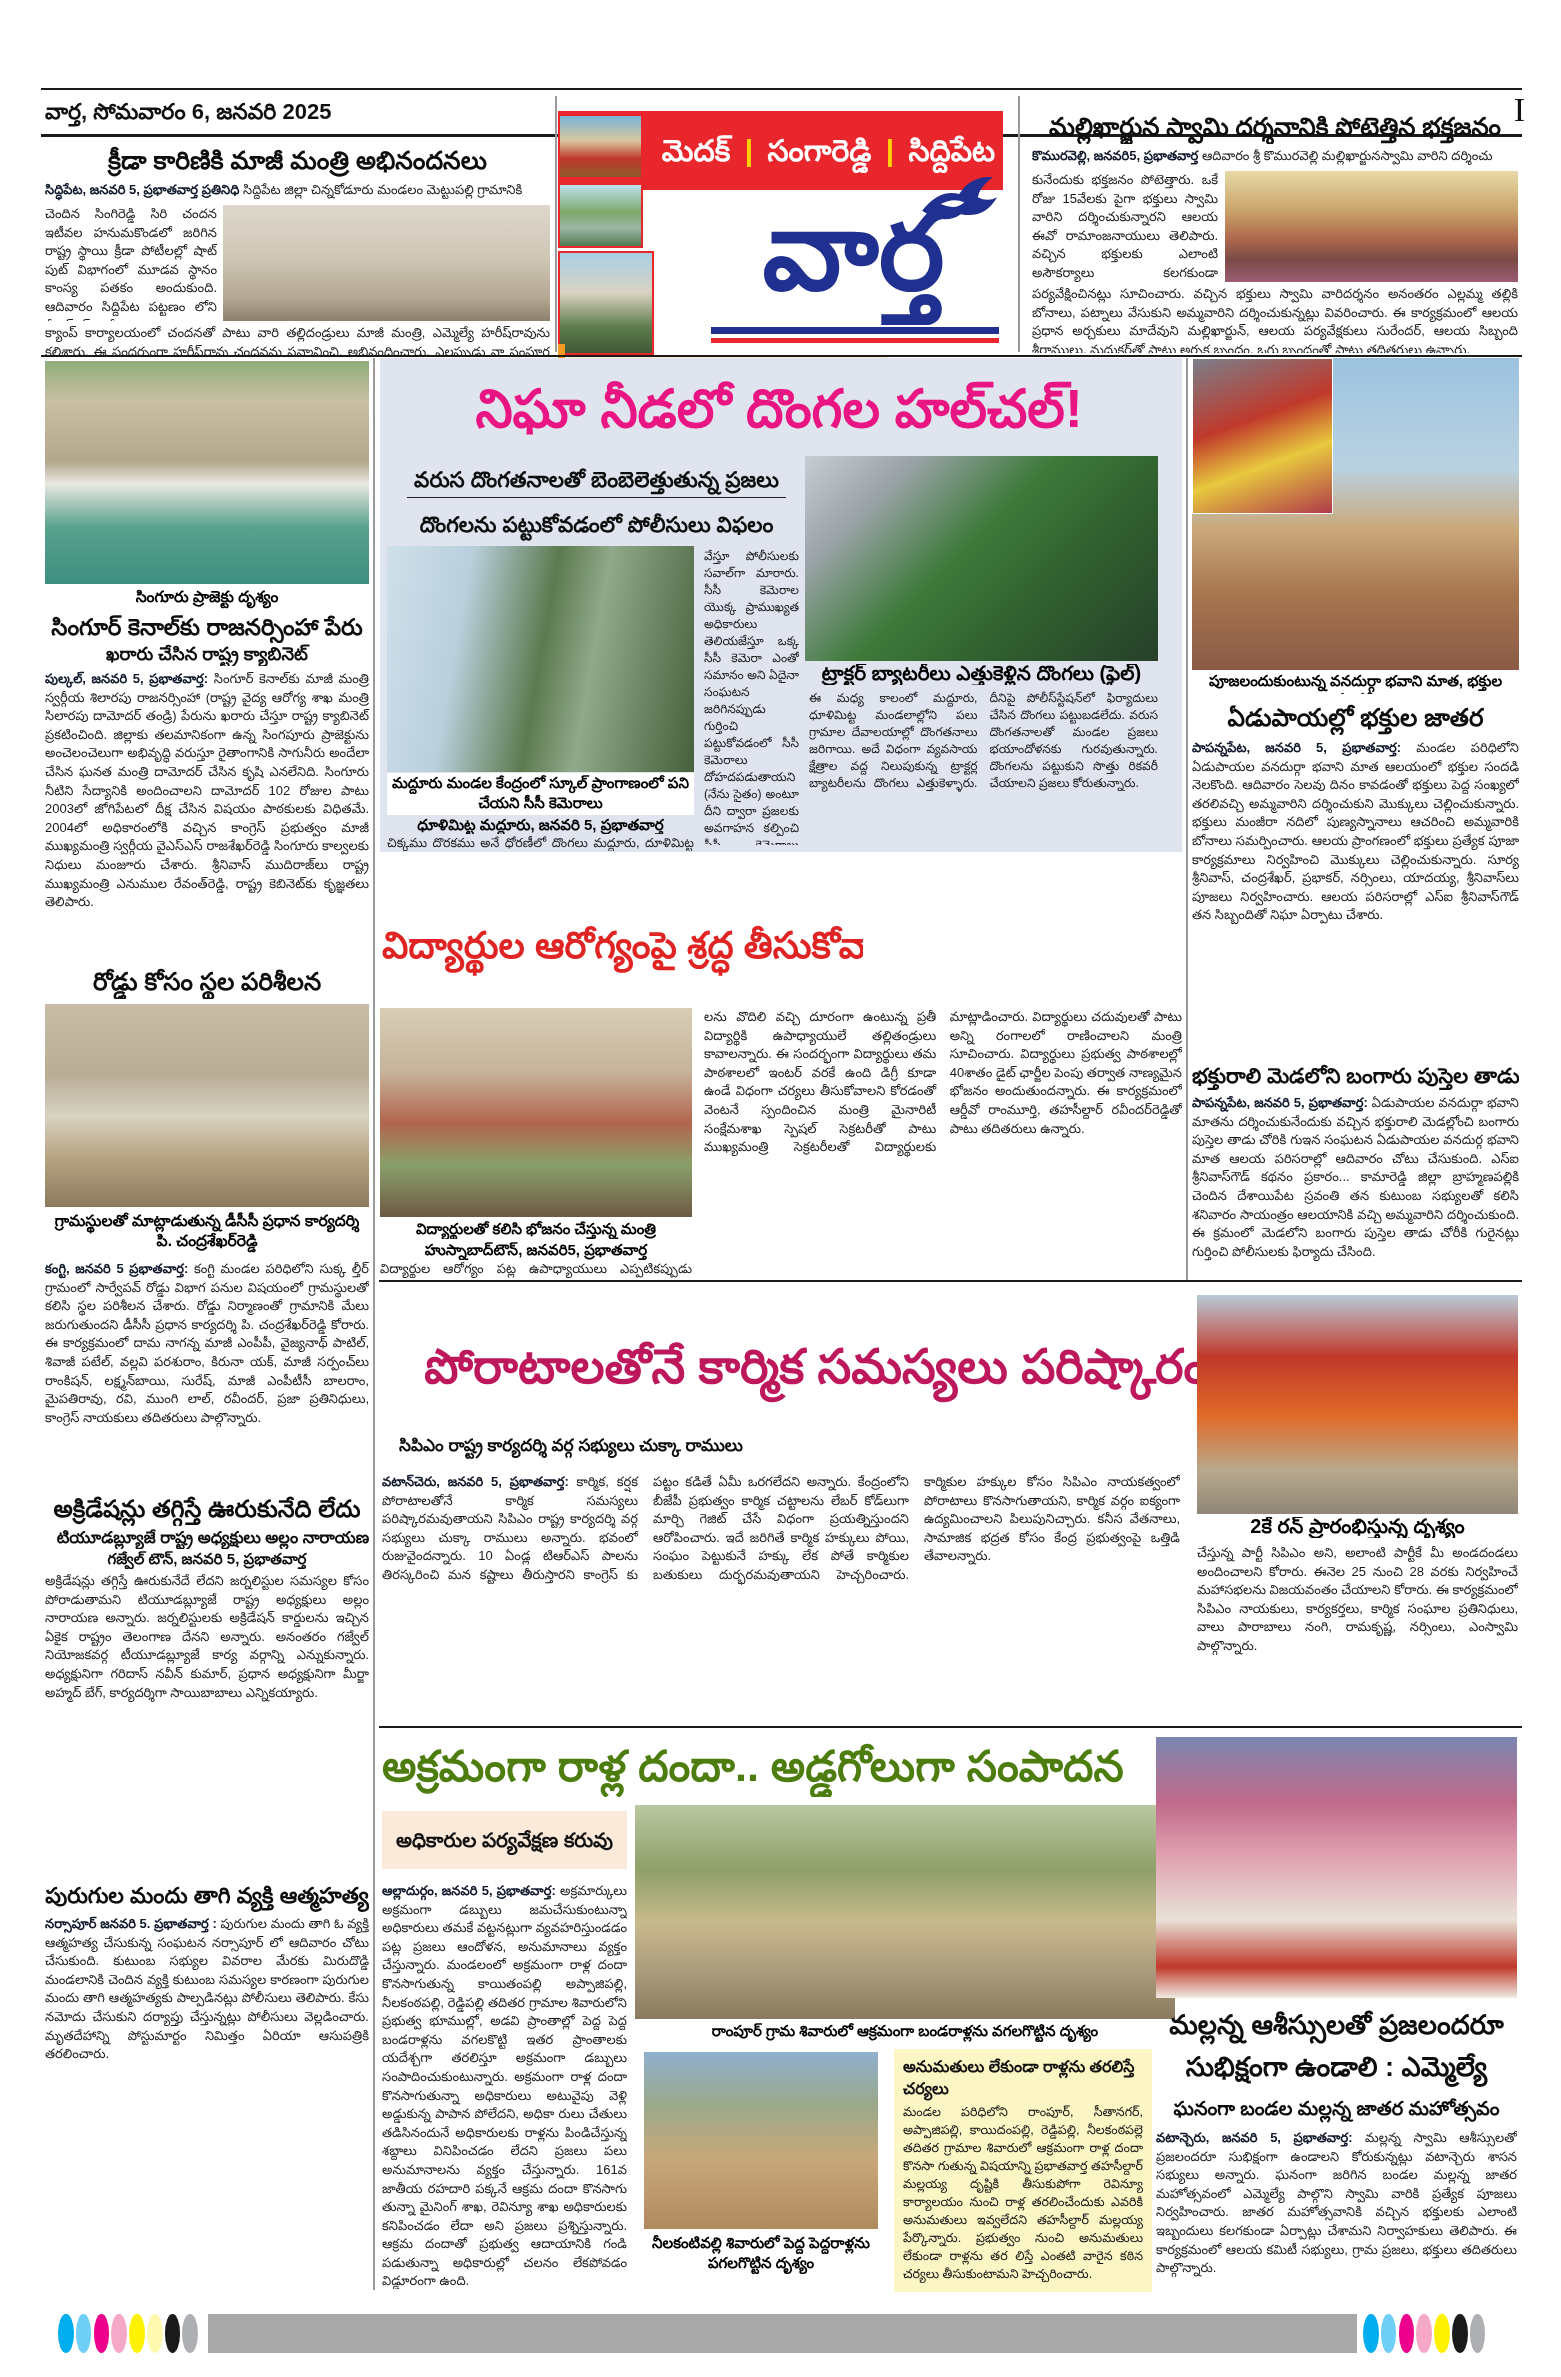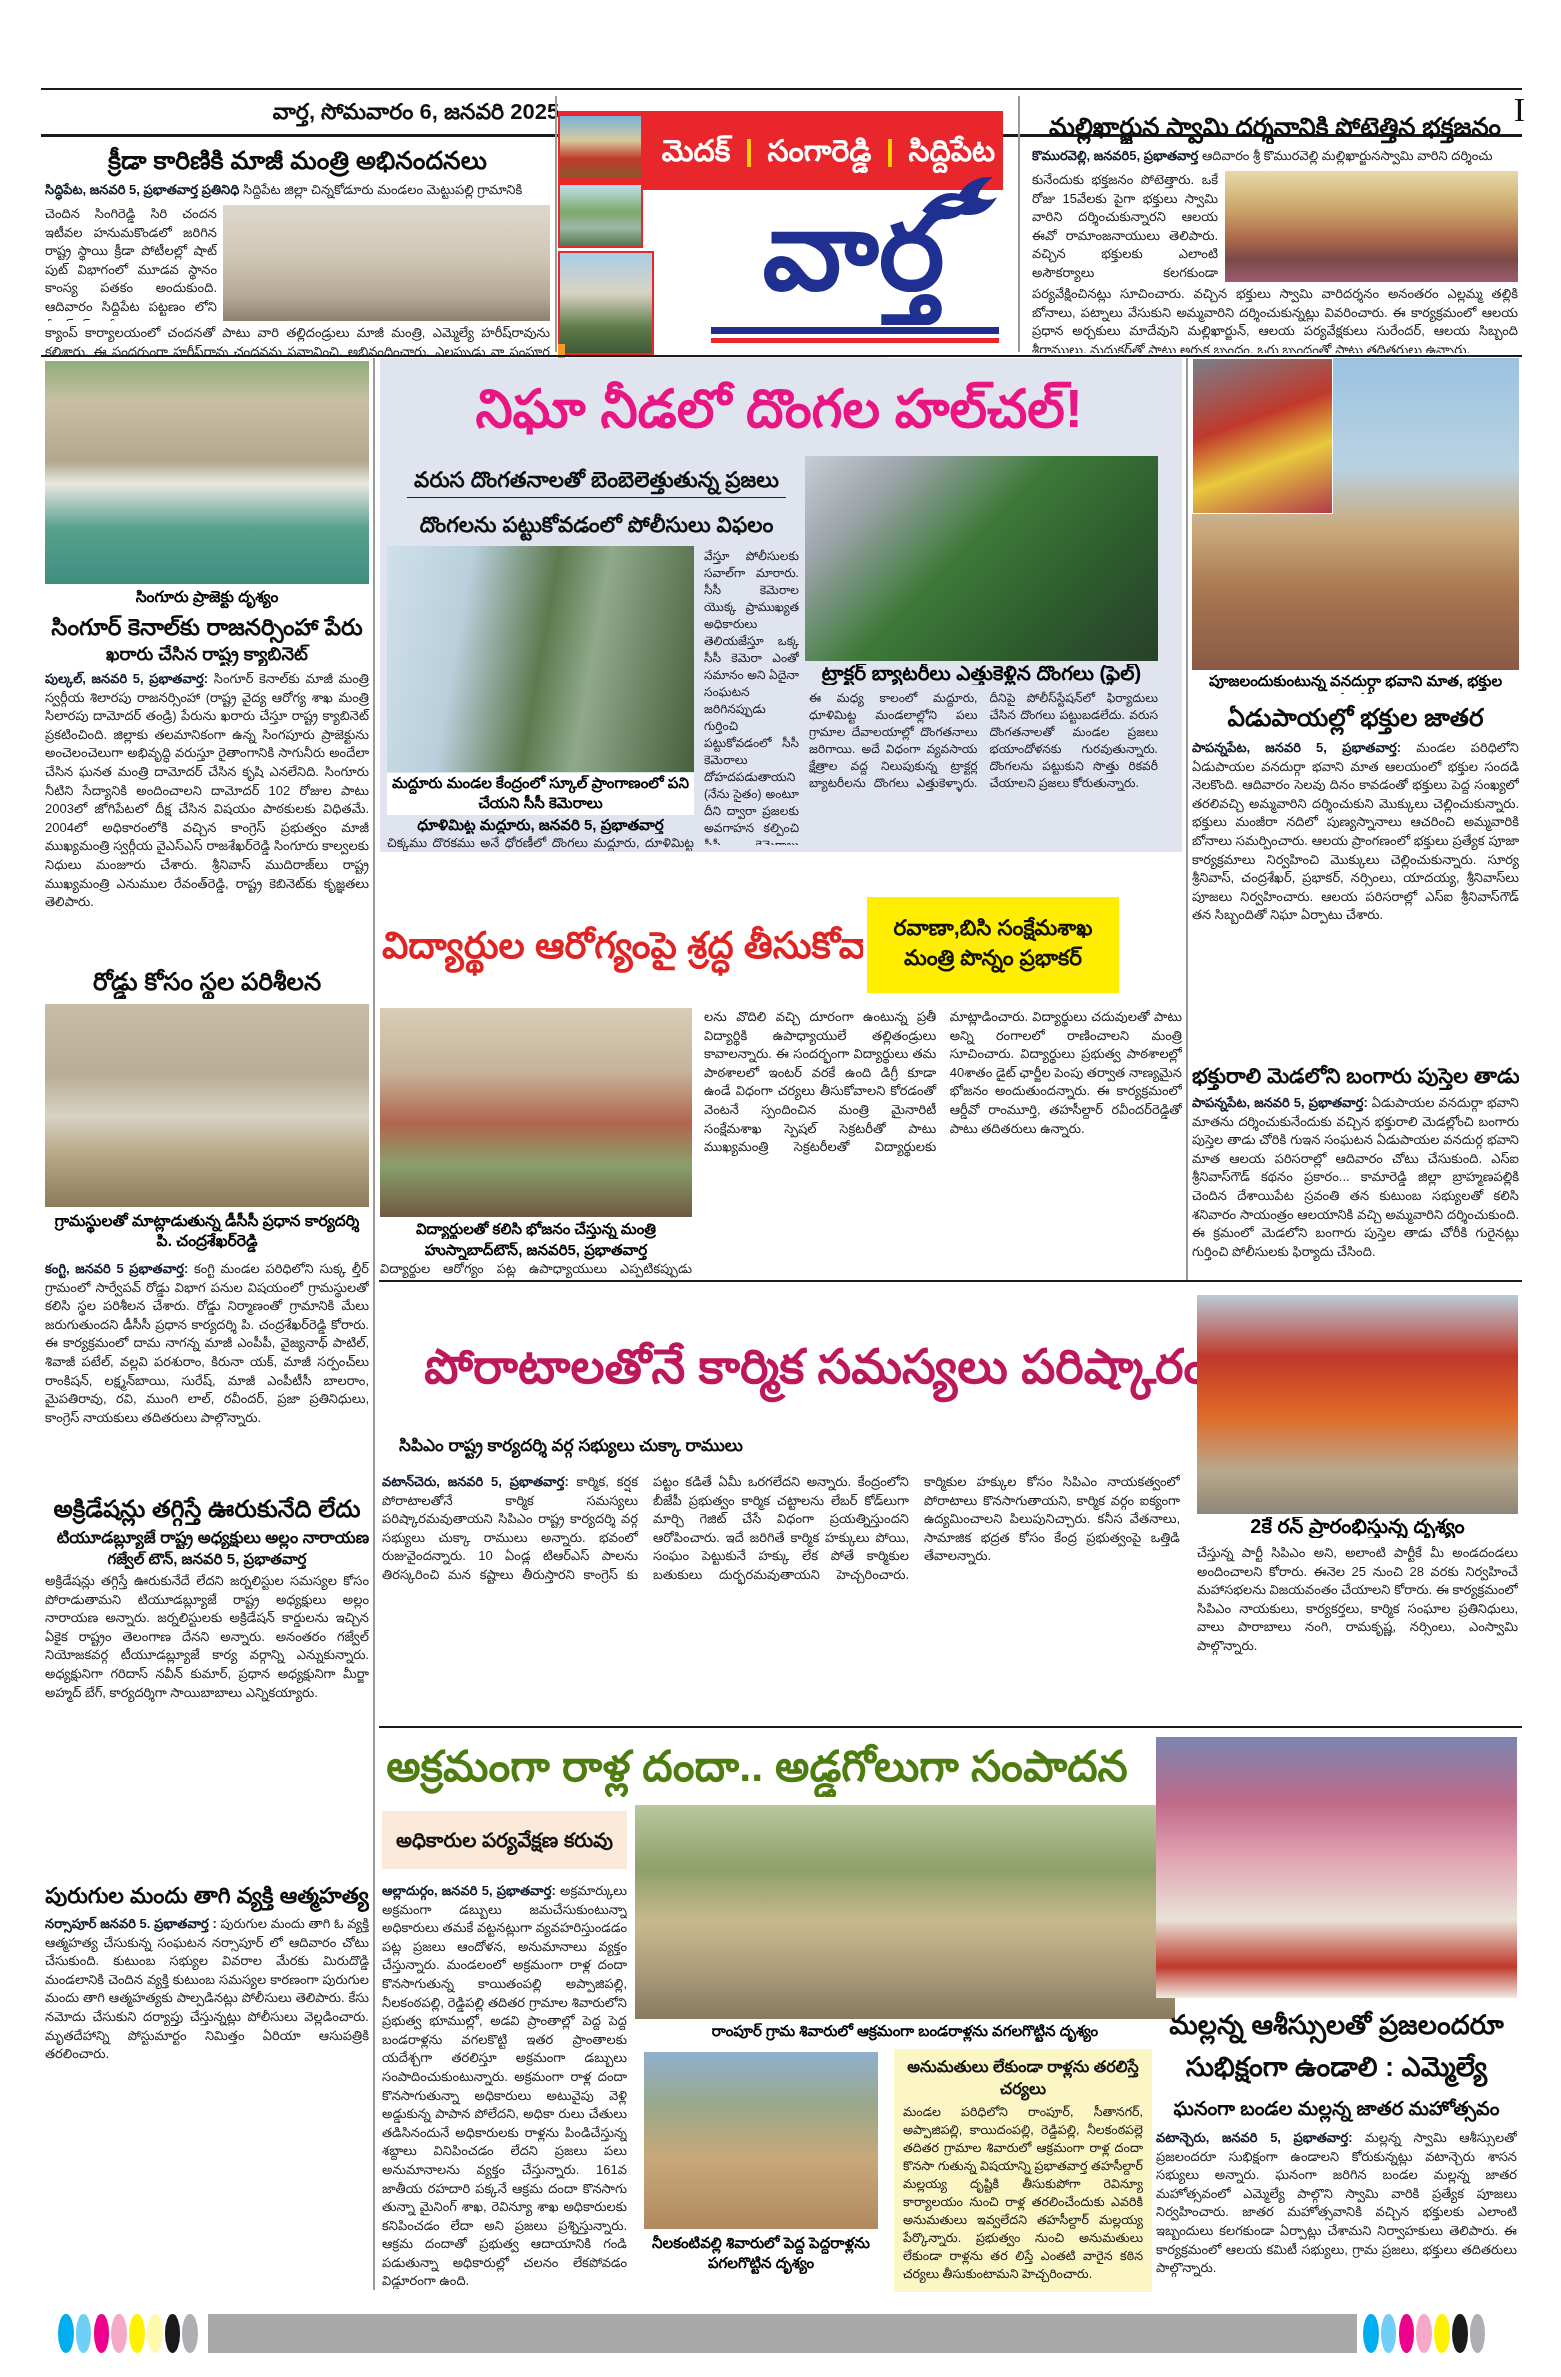--- a/index.html
+++ b/index.html
@@ -2,21 +2,21 @@
 <html style="font-size:12px"><head>
 <meta charset="utf-8">
 <style>
   html,body{margin:0;padding:0;background:#ffffff;}
   #page{position:relative;width:1562px;height:2377px;background:#ffffff;overflow:hidden;
         font-family:"Liberation Sans",sans-serif;color:#111;}
   .abs{position:absolute;}
   .rule{background:#1a1a1a;}
   .vrule{background:#9a9a9a;width:1.5px;}
   .center{text-align:center;}
-  .bold{font-weight:bold;text-align:center;}
+  .bold{font-weight:bold;}
   .just{text-align:justify;}
   .body-txt{font-size:13px;line-height:18.6px;color:#181818;overflow:hidden;text-align:justify;}
   .byline{font-weight:bold;color:#0f172a;}
   .cap{font-weight:bold;font-size:15px;line-height:18px;text-align:center;color:#000;overflow:hidden;}
   .hl{font-weight:bold;color:#0e0e0e;overflow:hidden;}
   .ph{overflow:hidden;}
   .masthead-red{background:#e8262b;}
   .dot{border-radius:50%;}
   .clip{overflow:hidden;}
 </style>
@@ -118,24 +118,20 @@
   <div class="abs ph" style="left:387px;top:546px;width:307px;height:226px;background:linear-gradient(100deg,#cfe0ea 0%,#b9cfdc 25%,#5d7a4f 50%,#8fa98a 65%,#46603c 100%);"></div>
   <div class="abs" style="left:387px;top:773px;width:307px;height:42px;background:#ffffff;">
     <div class="cap" style="font-size:15px;line-height:20px;">మద్దూరు మండల కేంద్రంలో స్కూల్ ప్రాంగాణంలో పని చేయని సీసీ కెమెరాలు</div>
   </div>
   <div class="abs cap" style="left:387px;top:816px;width:307px;height:18px;font-size:15px;">ధూళిమిట్ట మద్దూరు, జనవరి 5, ప్రభాతవార్త</div>
   <div class="abs body-txt clip" style="left:387px;top:836px;width:307px;height:15px;font-size:12.6px;line-height:15px;">చిక్కము దొరకము అనే ధోరణీలో దొంగలు మద్దూరు, దూళిమిట్ట మండలాల్లో వరుస దొంగతనాలు</div>
   <div class="abs body-txt clip" style="left:704px;top:548px;width:95px;height:297px;font-size:12.2px;line-height:17px;">వేస్తూ పోలీసులకు సవాల్‌గా మారారు. సీసీ కెమెరాల యొక్క ప్రాముఖ్యత అధికారులు తెలియజేస్తూ ఒక్క సీసీ కెమెరా ఎంతో సమానం అని ఏదైనా సంఘటన జరిగినప్పుడు గుర్తించి పట్టుకోవడంలో సీసీ కెమెరాలు దోహదపడుతాయని (నేను సైతం) అంటూ దీని ద్వారా ప్రజలకు అవగాహన కల్పించి సీసీ కెమెరాలు ఏర్పాటు చేశారు. ఏర్పాటు చేసిన పర్యవేక్షణ బాగానే ఉన్నా కాలక్రమేణా అధికారుల పర్యవేక్షణ లోపించా మరమ్మతులకు అక్కడక్కడ నిద్రలోకి నిఘా నేత్రాలు జారుకున్నాయి.</div>
   <div class="abs body-txt clip" style="left:809px;top:690px;width:349px;height:157px;column-count:2;column-gap:12px;font-size:12.2px;line-height:17px;">ఈ మధ్య కాలంలో మద్దూరు, ధూళిమిట్ట మండలాల్లోని పలు గ్రామాల దేవాలయాల్లో దొంగతనాలు జరిగాయి. అదే విధంగా వ్యవసాయ క్షేత్రాల వద్ద నిలుపుకున్న ట్రాక్టర్ల బ్యాటరీలను దొంగలు ఎత్తుకెళ్ళారు. దీనిపై పోలీస్‌స్టేషన్‌లో ఫిర్యాదులు చేసిన దొంగలు పట్టుబడలేదు. వరుస దొంగతనాలతో మండల ప్రజలు భయాందోళనకు గురవుతున్నారు. దొంగలను పట్టుకుని సొత్తు రికవరీ చేయాలని ప్రజలు కోరుతున్నారు.</div>
 
   <div class="abs bold clip" style="left:382px;top:914px;width:481px;height:68px;font-size:37px;line-height:64px;color:#e02423;text-align:center;white-space:nowrap;">విద్యార్థుల ఆరోగ్యంపై శ్రద్ధ తీసుకోవాలి</div>
-  <div class="abs" style="left:867px;top:897px;width:252px;height:96px;background:#ffee00;">
-    <div class="bold center" style="font-size:21.5px;line-height:30px;padding-top:16.3px;">రవాణా,బిసి సంక్షేమశాఖ</div>
-    <div class="bold center" style="font-size:21.5px;line-height:30px;">మంత్రి పొన్నం ప్రభాకర్</div>
-  </div>
   <div class="abs ph" style="left:380px;top:1008px;width:312px;height:209px;background:linear-gradient(180deg,#d9cdb6 0%,#c6b49b 30%,#b2654e 55%,#89a06a 75%,#6f5a44 100%);"></div>
   <div class="abs cap" style="left:380px;top:1220px;width:312px;height:19.3px;font-size:15px;">విద్యార్థులతో కలిసి భోజనం చేస్తున్న మంత్రి</div>
   <div class="abs cap" style="left:380px;top:1241px;width:312px;height:19.3px;font-size:15px;">హుస్నాబాద్‌టౌన్, జనవరి5, ప్రభాతవార్త</div>
   <div class="abs body-txt clip" style="left:704px;top:1008px;width:478px;height:249px;column-count:2;column-gap:13.4px;">లను వొదిలి వచ్చి దూరంగా ఉంటున్న ప్రతీ విద్యార్థికి ఉపాధ్యాయులే తల్లితండ్రులు కావాలన్నారు. ఈ సందర్భంగా విద్యార్థులు తమ పాఠశాలలో ఇంటర్ వరకే ఉంది డిగ్రీ కూడా ఉండే విధంగా చర్యలు తీసుకోవాలని కోరడంతో వెంటనే స్పందించిన మంత్రి మైనారిటీ సంక్షేమశాఖ స్పెషల్ సెక్రటరీతో పాటు ముఖ్యమంత్రి సెక్రటరీలతో విద్యార్థులకు మాట్లాడించారు. విద్యార్థులు చదువులతో పాటు అన్ని రంగాలలో రాణించాలని మంత్రి సూచించారు. విద్యార్థులు ప్రభుత్వ పాఠశాలల్లో 40శాతం డైట్ ఛార్జీల పెంపు తర్వాత నాణ్యమైన భోజనం అందుతుందన్నారు. ఈ కార్యక్రమంలో ఆర్డీవో రాంమూర్తి, తహసీల్దార్ రవీందర్‌రెడ్డితో పాటు తదితరులు ఉన్నారు.</div>
   <div class="abs body-txt clip" style="left:380px;top:1260px;width:312px;height:18px;">విద్యార్థుల ఆరోగ్యం పట్ల ఉపాధ్యాయులు ఎప్పటికప్పుడు గుర్తించాలని తల్లితండ్రు</div>
 
   <div class="abs vrule" style="left:1186px;top:358px;height:922px;"></div>
   <div class="abs ph" style="left:1192px;top:358px;width:327px;height:312px;background:linear-gradient(180deg,#9cc3e0 0%,#b9d2e2 35%,#caa87a 55%,#a8764f 75%,#8a5a46 100%);"></div>
   <div class="abs ph" style="left:1192px;top:358px;width:141px;height:156px;border:1.5px solid #fff;box-sizing:border-box;background:linear-gradient(160deg,#7a7f8a 0%,#c0392b 40%,#e8c93e 65%,#b03a4a 100%);"></div>
   <div class="abs cap" style="left:1192px;top:672px;width:327px;height:22px;font-size:15px;">పూజలందుకుంటున్న వనదుర్గా భవాని మాత, భక్తుల సందడి</div>

